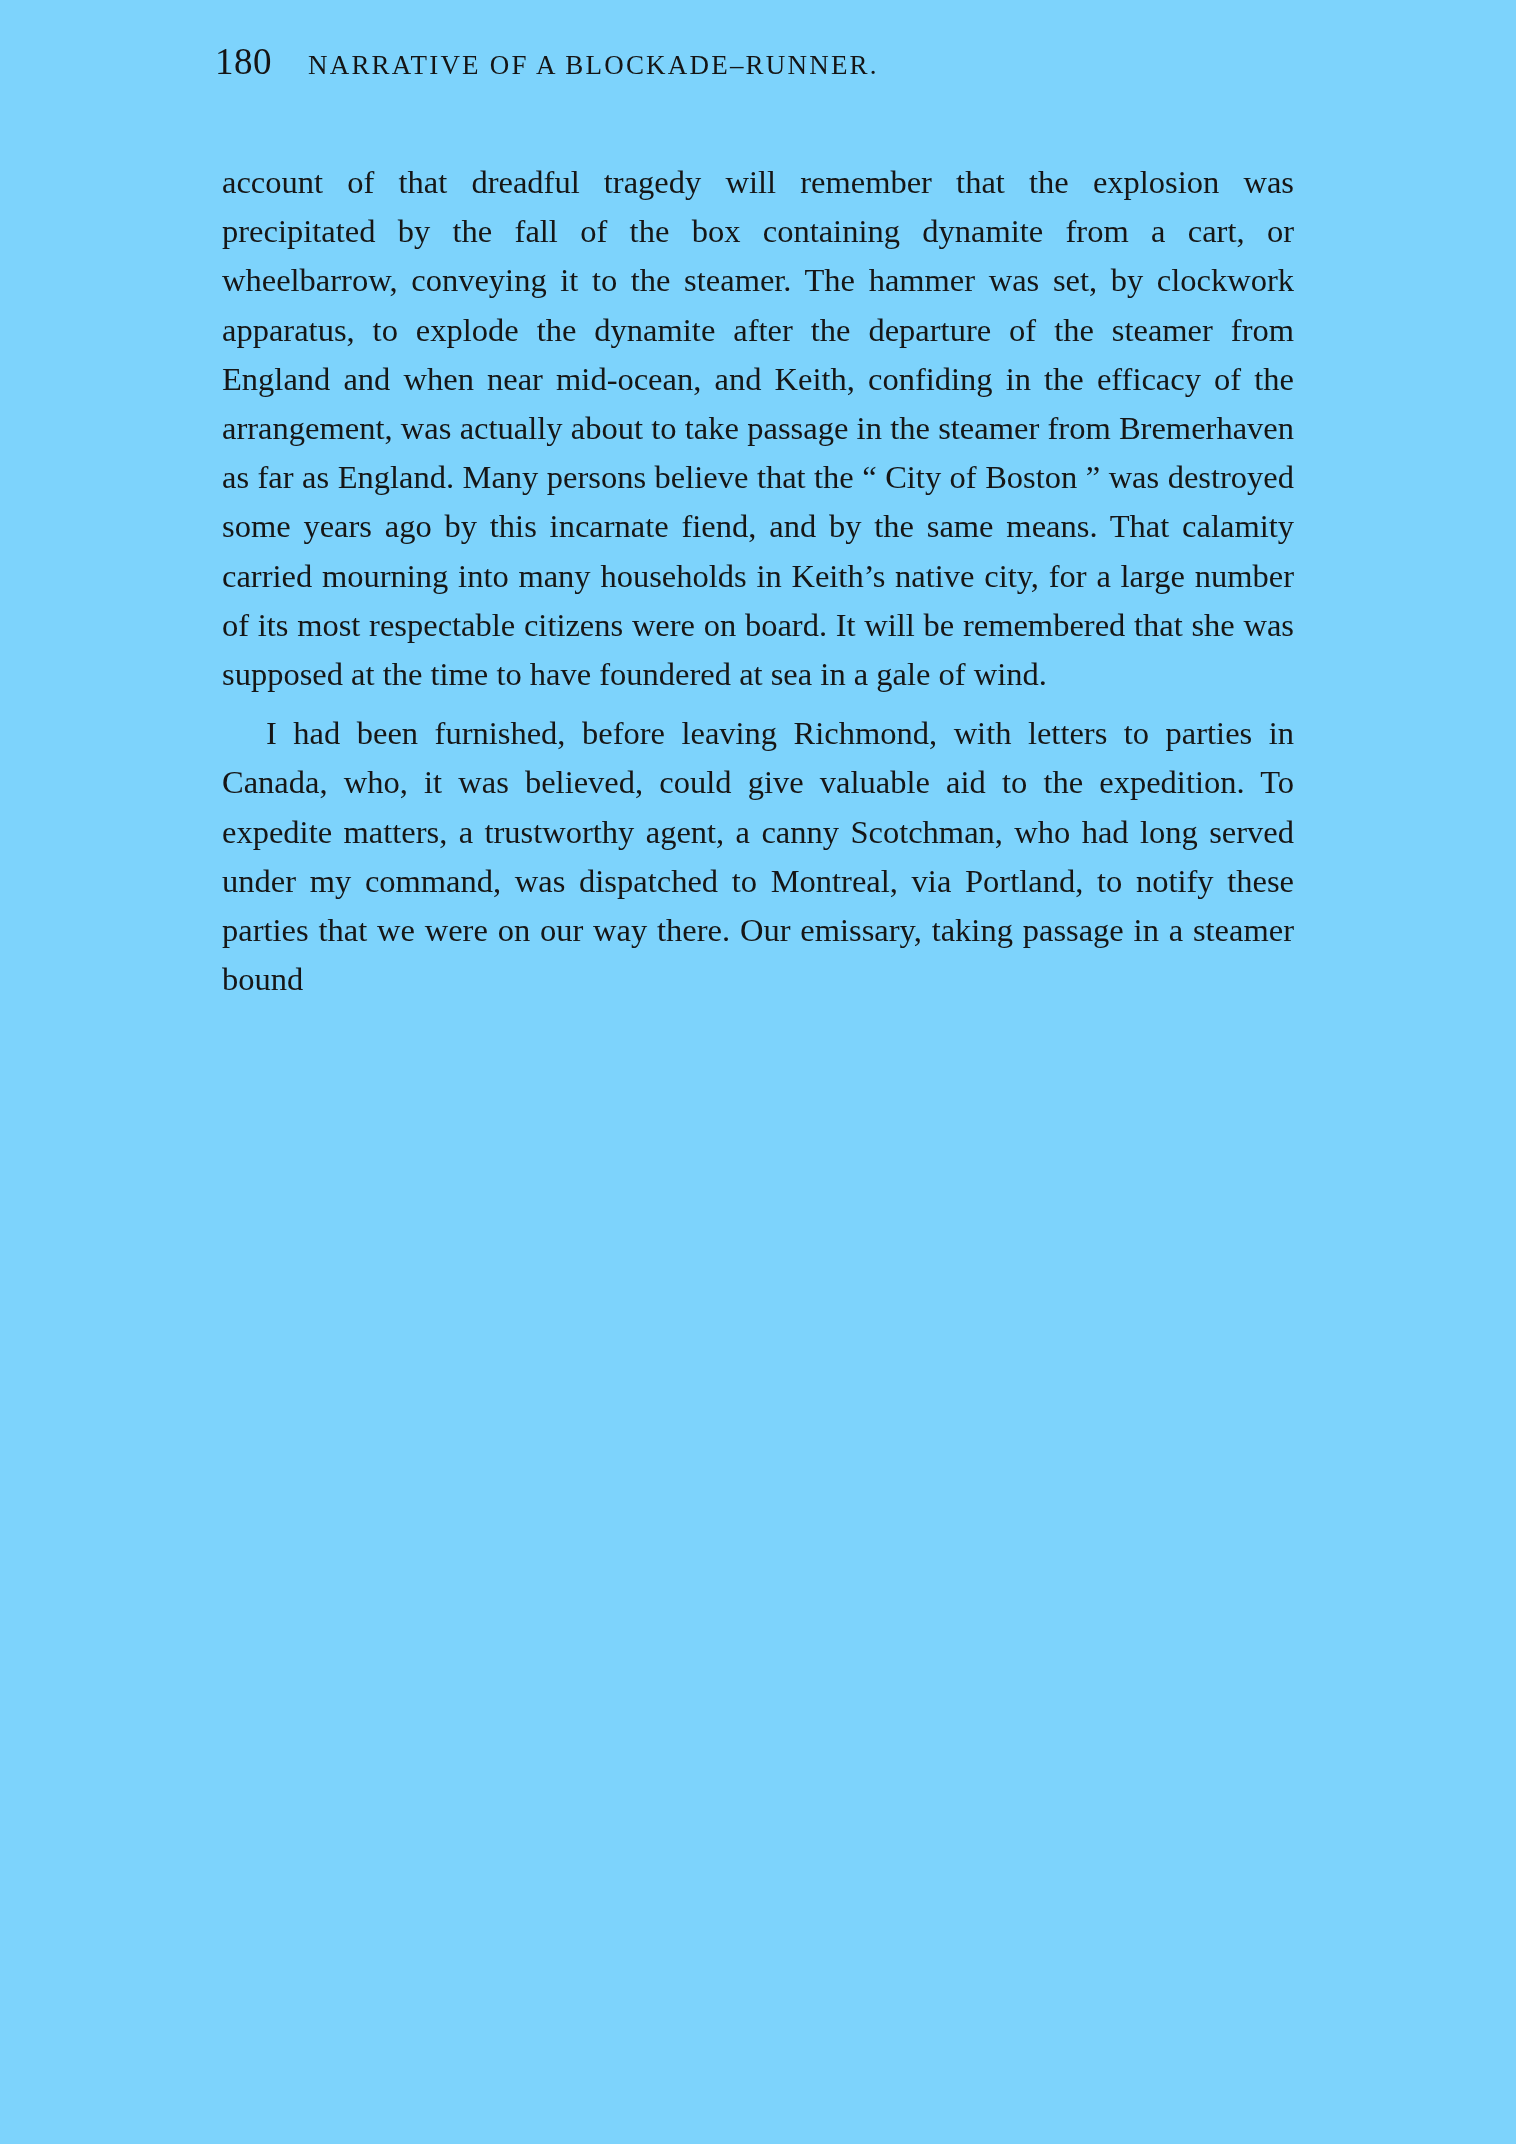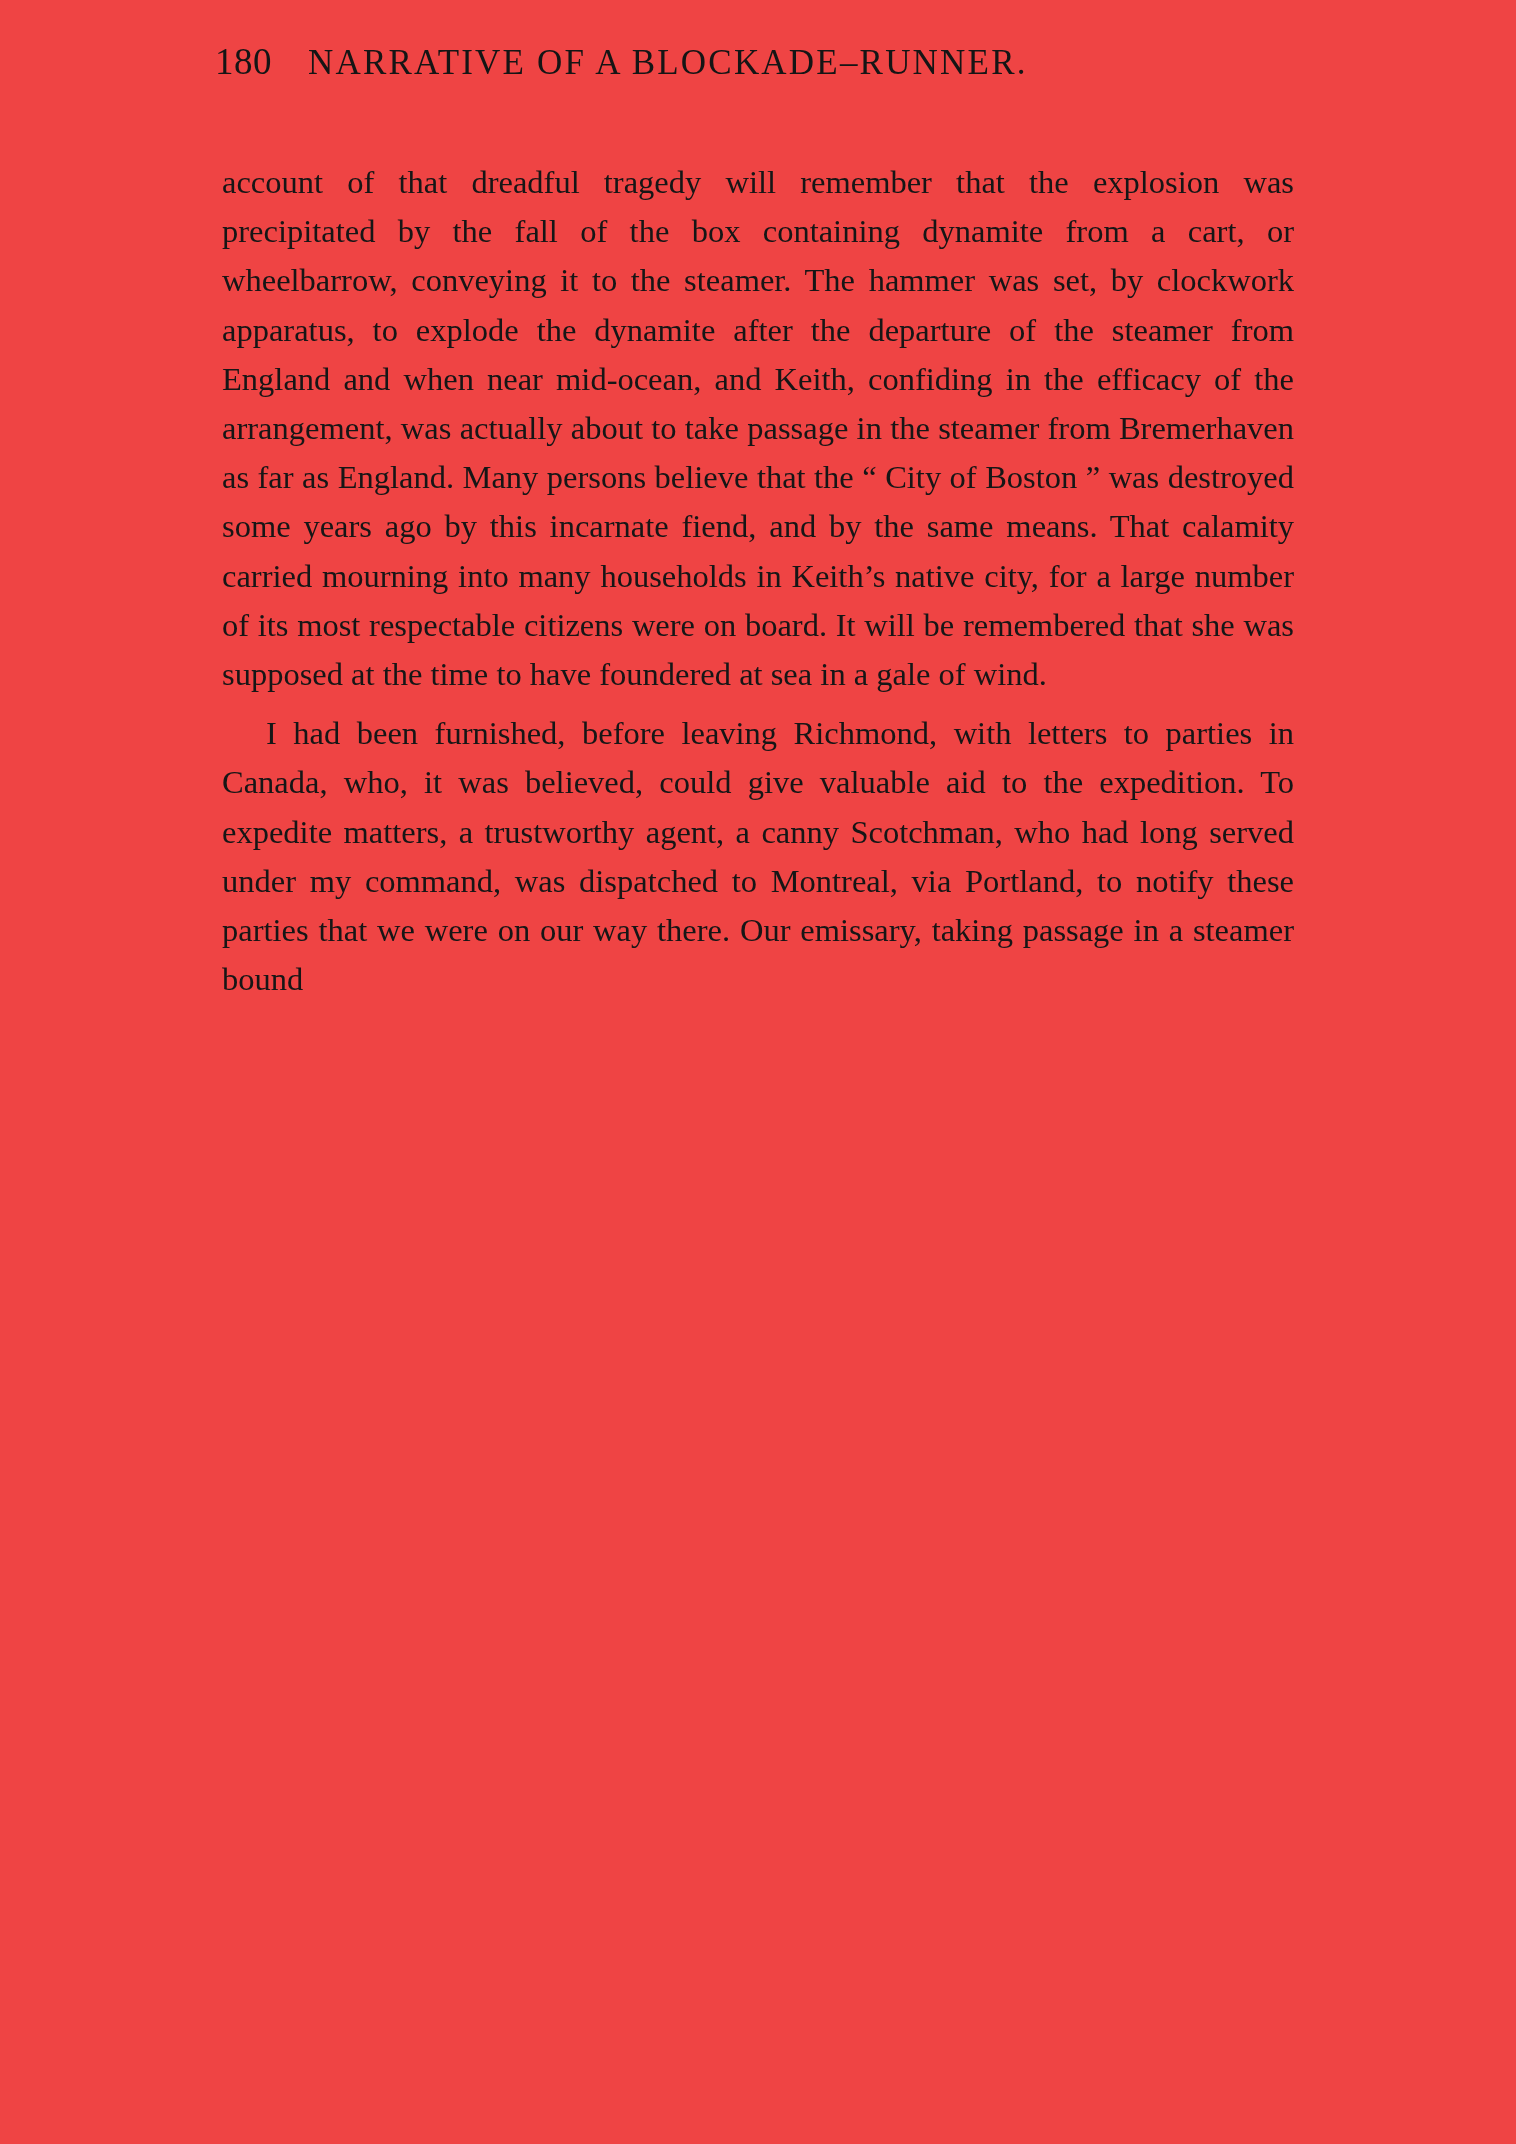--- a/index.html
+++ b/index.html
@@ -14,38 +14,38 @@
     color: #1a1a1a;
     position: relative;
     overflow: hidden;
   }
   .page {
     position: absolute;
     left: 0;
     top: 0;
     width: 1516px;
     height: 2144px;
-    background: #ef4444;
+    background: #7dd3fc;
   }
   .page-header {
     position: absolute;
     left: 215px;
     top: 40px;
     width: 1090px;
     display: flex;
     align-items: baseline;
   }
   .folio {
     font-size: 37px;
     letter-spacing: 0.5px;
     margin-right: 36px;
     color: #151515;
   }
   .running-head {
-    font-size: 35px;
+    font-size: 27px;
     letter-spacing: 2.2px;
     color: #151515;
     white-space: nowrap;
   }
   .body-text {
     position: absolute;
     left: 212px;
     top: 148px;
     width: 1092px;
     font-size: 32.5px;

